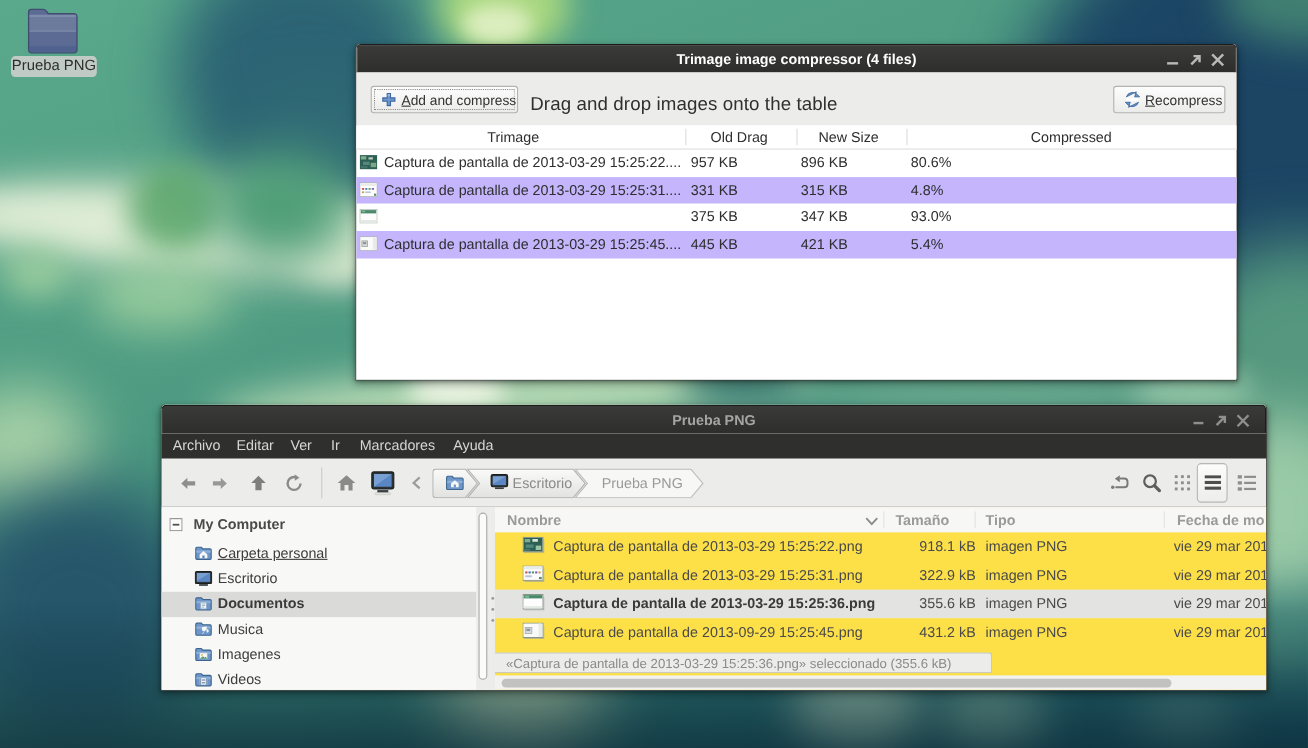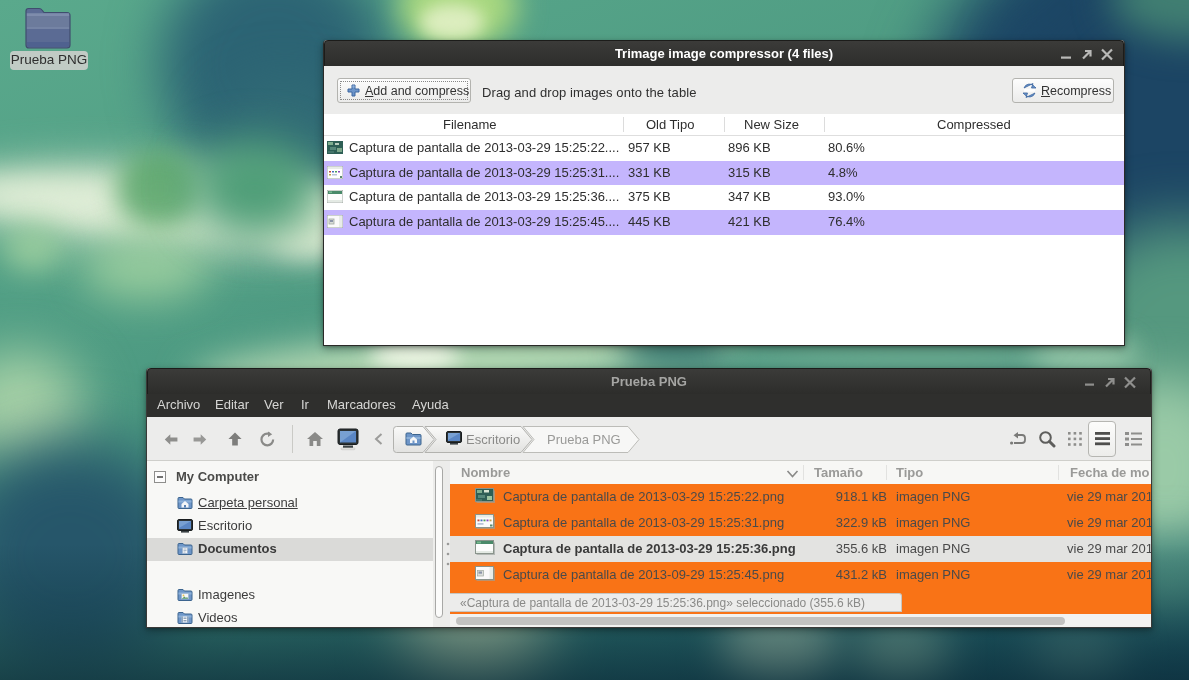--- a/index.html
+++ b/index.html
@@ -19,21 +19,21 @@
 
 #trimage { left:323px; top:40px; width:802px; height:306px; background:#ececeb; border:1px solid #2a2a28; border-top:0; }
 #trimage .ttl { color:#fff; }
 #tr-toolbar { position:absolute; left:0; top:26px; right:0; height:48px; background:#ececeb; }
 .gbtn { position:absolute; height:25px; white-space:nowrap; background:linear-gradient(#fdfdfd,#ebebea); border:1px solid #b3b3af; border-radius:3px;
   color:#333; font-size:12.5px; }
 #btn-add { left:13px; top:12px; width:134px; }
 #btn-add .inner { position:absolute; inset:2px; border:1px dotted #888; border-radius:1px; }
 #btn-rec { font-size:12.5px; left:688px; top:12px; width:102px; }
 .u { text-decoration:underline; }
-#tr-drag { position:absolute; left:158px; top:19px; color:#2f2f2f; font-size:13px; letter-spacing:0.1px; }
+#tr-drag { position:absolute; left:158px; top:19px; color:#2f2f2f; font-size:17px; letter-spacing:0.1px; }
 #tr-table { position:absolute; left:0; top:74px; right:0; bottom:0; background:#fff; }
 #tr-head { position:absolute; left:0; top:0; right:0; height:22px; background:#fff; border-bottom:1px solid #dedede; color:#2e2e2e; }
 #tr-head .csep { position:absolute; top:3px; bottom:3px; width:1px; background:#dcdcdc; }
 .trow { position:absolute; left:0; right:0; height:24.7px; color:#2e2e2e; }
 .trow.alt { background:#c4b5fd; }
 .trow .tic { position:absolute; left:3px; top:5px; width:16px; height:13px; }
 .trow span { position:absolute; top:4px; }
 .cell-name { left:25px; }
 .cell-old { left:304px; }
 .cell-new { left:404px; }
@@ -45,21 +45,21 @@
 #th-menubar span { position:absolute; top:3px; }
 #th-toolbar { position:absolute; left:0; right:0; top:49px; height:44px; background:#ececeb; border-bottom:1px solid #cfcfcb; }
 #th-main { position:absolute; left:0; right:0; top:93px; bottom:0; background:#f7f7f5; }
 #sidebar { position:absolute; left:0; top:0; width:286px; bottom:0; background:#f8f8f6; color:#3c3c3c; }
 .srow { position:absolute; left:0; right:0; height:23px; }
 .srow .sic { position:absolute; left:30px; top:3px; width:16px; height:16px; }
 .srow .stxt { position:absolute; left:51px; top:3px; }
 #sb-scroll { position:absolute; left:286px; top:0; width:13px; bottom:0; background:#ececea; }
 #sb-thumb { position:absolute; left:2px; top:5px; width:8px; height:152px; background:#fbfbfa; border:1px solid #a8a8a6; border-radius:5px; }
 #splitter { position:absolute; left:299px; top:0; width:4px; bottom:0; background:#ececeb; }
-#filepane { position:absolute; left:303px; top:0; right:0; bottom:0; background:#f97316; overflow:hidden; white-space:nowrap; }
+#filepane { position:absolute; left:303px; top:0; right:0; bottom:0; background:#fde047; overflow:hidden; white-space:nowrap; }
 #fp-head { position:absolute; left:0; right:0; top:0; height:23px; color:#9a9a98; font-weight:bold; background:#f7f7f5; }
 .frow { position:absolute; left:0; right:0; height:26px; color:#4a4a4a; }
 .frow .fic { position:absolute; left:25px; top:4px; width:20px; height:15px; }
 .frow .fname { position:absolute; left:53px; top:5px; }
 .frow .fsize { position:absolute; left:300px; width:137px; top:5px; text-align:right; }
 .frow .ftipo { position:absolute; left:446px; top:5px; }
 .frow .ffecha { position:absolute; left:617px; top:5px; }
 #statusbar { position:absolute; left:0px; top:132px; width:452px; height:19px; background:#ececeb; border:1px solid #c6c6c2; border-left:0;
   color:#8a8a88; font-size:12px; border-radius:0 3px 0 0; }
 #hscroll { position:absolute; left:0; right:0px; top:153px; height:14px; background:#f2f2f0; }
@@ -138,22 +138,22 @@
         <rect x="3" y="7.2" width="11" height="2.6" fill="#fff" opacity=".85"></rect>
       </svg>
       <span style="position:absolute;left:28px;top:4.5px"><span class="u">R</span>ecompress</span>
     </div>
   </div>
   <div id="tr-table">
     <div id="tr-head">
       <div class="csep" style="left:299px"></div>
       <div class="csep" style="left:400px"></div>
       <div class="csep" style="left:500px"></div>
-      <span style="position:absolute;left:119px;top:3px">Filename</span>
-      <span style="position:absolute;left:322px;top:3px">Old Tipo</span>
+      <span style="position:absolute;left:119px;top:3px">Trimage</span>
+      <span style="position:absolute;left:322px;top:3px">Old Drag</span>
       <span style="position:absolute;left:420px;top:3px">New Size</span>
       <span style="position:absolute;left:613px;top:3px">Compressed</span>
     </div>
     <div class="trow" style="top:22px">
       <svg class="tic" width="16" height="13" viewBox="0 0 16 13">
           <rect x="0" y="0" width="16" height="13" fill="#2e5f55"></rect>
           <rect x="1" y="1" width="5" height="3" fill="#7fae8f"></rect>
           <rect x="8" y="2" width="4" height="2" fill="#dce8d8" opacity=".8"></rect>
           <rect x="3" y="6" width="6" height="3" fill="#56887a"></rect>
           <rect x="10" y="7" width="5" height="4" fill="#9cc4a0" opacity=".7"></rect>
@@ -181,36 +181,35 @@
         <span class="cell-new">315 KB</span>
         <span class="cell-pct">4.8%</span>
     </div>
     <div class="trow" style="top:71.4px">
       <svg class="tic" width="16" height="13" viewBox="0 0 16 13">
           <rect x="0" y="0" width="16" height="13" fill="#fdfdfd" stroke="#9aa59c" stroke-width="1"></rect>
           <rect x="1" y="1" width="14" height="3" fill="#4a8a6a"></rect>
           <rect x="2" y="1.5" width="3" height="1.5" fill="#7ab890"></rect>
           <rect x="1" y="10" width="14" height="2" fill="#e4eae4"></rect>
         </svg>
-      <span class="cell-name">Captura de pantalla de 2013-03-29 15:25:36....</span>
       <span class="cell-old">375 KB</span>
         <span class="cell-new">347 KB</span>
         <span class="cell-pct">93.0%</span>
     </div>
     <div class="trow alt" style="top:96.1px">
       <svg class="tic" width="16" height="13" viewBox="0 0 16 13">
           <rect x="0" y="0" width="16" height="13" fill="#fafafa" stroke="#9aa59c" stroke-width="1"></rect>
           <rect x="2" y="4" width="5" height="5" fill="#d8dcd8" stroke="#a0a8a0" stroke-width=".8"></rect>
           <rect x="3" y="5" width="3" height="2" fill="#8a94a8"></rect>
           <rect x="12" y="1" width="3" height="11" fill="#e8ece8"></rect>
         </svg>
       <span class="cell-name">Captura de pantalla de 2013-03-29 15:25:45....</span>
       <span class="cell-old">445 KB</span>
         <span class="cell-new">421 KB</span>
-        <span class="cell-pct">76.4%</span>
+        <span class="cell-pct">5.4%</span>
     </div>
   </div>
 </div>
 
 <div class="win" id="thunar">
   <div class="titlebar">
       <div class="ttl">Prueba PNG</div>
     <svg style="position:absolute;right:4px;top:0" width="62" height="26" viewBox="0 0 62 26">
       <rect x="1" y="14.5" width="9" height="2.2" fill="#8f8f8d"></rect>
       <path d="M22 17.5 L29 10.5 M24 10 H29.5 V15.5" stroke="#8f8f8d" stroke-width="2.2" fill="none"></path>
@@ -349,20 +348,29 @@
         </div>
       <div class="srow" style="top:77px;background:#dadad8;font-weight:bold;color:#3a3a3a">
           <svg class="sic" width="16" height="16" viewBox="0 0 16 16">
             <path d="M1 3.5 Q1 2.5 2 2.5 L6 2.5 L7.5 4 L14 4 Q15 4 15 5 L15 12.5 Q15 13.5 14 13.5 L2 13.5 Q1 13.5 1 12.5 Z" fill="#6e96c8" stroke="#3c648e" stroke-width="1"></path>
             <path d="M1.5 5.5 H14.5 V7.5 H1.5 Z" fill="#8cb0d8"></path>
             <rect x="5.5" y="6.5" width="5" height="6" fill="#f4f6f8" stroke="#9ab0c8" stroke-width=".6"></rect>
             <path d="M6.5 8 H9.5 M6.5 9.5 H9.5 M6.5 11 H8.5" stroke="#8aa0b8" stroke-width=".7"></path>
           </svg>
           <span class="stxt">Documentos</span>
         </div>
+      <div class="srow" style="top:100px">
+          <svg class="sic" width="16" height="16" viewBox="0 0 16 16">
+            <path d="M1 3.5 Q1 2.5 2 2.5 L6 2.5 L7.5 4 L14 4 Q15 4 15 5 L15 12.5 Q15 13.5 14 13.5 L2 13.5 Q1 13.5 1 12.5 Z" fill="#6e96c8" stroke="#3c648e" stroke-width="1"></path>
+            <path d="M1.5 5.5 H14.5 V7.5 H1.5 Z" fill="#8cb0d8"></path>
+            <path d="M6.5 12 A1.4 1.4 0 1 0 6.5 9.3 L6.6 6.5 L10.8 5.8 L10.8 10.8 A1.4 1.4 0 1 0 10.9 8.2" fill="#f4f6f8"></path>
+            <rect x="6.6" y="6" width="4.4" height="1.2" fill="#f4f6f8" transform="rotate(-6 6.6 6)"></rect>
+          </svg>
+          <span class="stxt">Musica</span>
+        </div>
       <div class="srow" style="top:123px">
           <svg class="sic" width="16" height="16" viewBox="0 0 16 16">
             <path d="M1 3.5 Q1 2.5 2 2.5 L6 2.5 L7.5 4 L14 4 Q15 4 15 5 L15 12.5 Q15 13.5 14 13.5 L2 13.5 Q1 13.5 1 12.5 Z" fill="#6e96c8" stroke="#3c648e" stroke-width="1"></path>
             <path d="M1.5 5.5 H14.5 V7.5 H1.5 Z" fill="#8cb0d8"></path>
             <rect x="4.5" y="6.5" width="7" height="5.5" fill="#f4f6f8" stroke="#9ab0c8" stroke-width=".6"></rect>
             <circle cx="6.5" cy="8.5" r=".9" fill="#e8c04a"></circle>
             <path d="M5 11.5 L7.5 9.5 L9 11 L10 10 L11 11.2 V11.8 H5 Z" fill="#5a9a6a"></path>
           </svg>
           <span class="stxt">Imagenes</span>
         </div>

